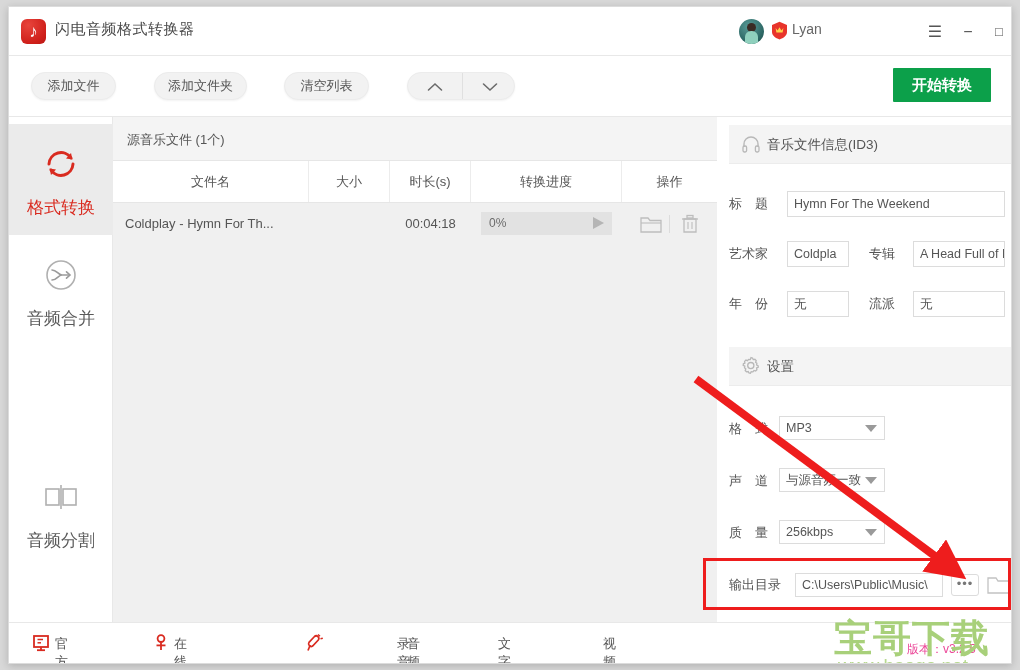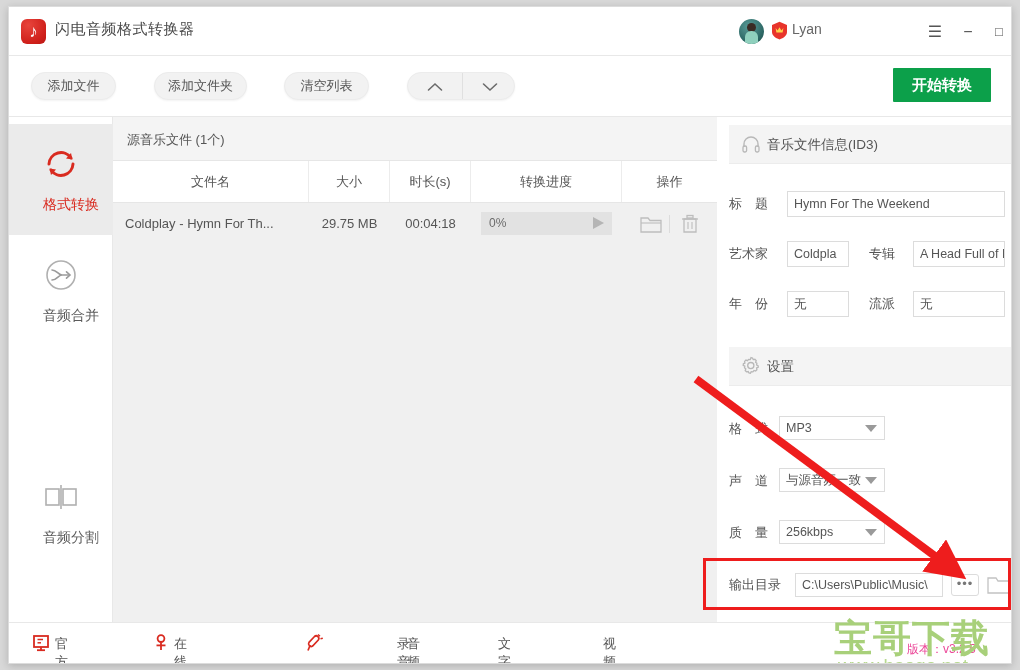--- a/index.html
+++ b/index.html
@@ -98,21 +98,21 @@
   }
   .side-item {
     position:absolute; left:0; width:104px; height:111px; cursor:pointer;
   }
   .side-item .ico {
     position:absolute; left:0; top:20px; width:104px; height:44px;
     text-align:center;
   }
   .side-item .lbl {
     position:absolute; left:0; top:72px; width:104px;
-    text-align:center; font-size:14px; color:#5a5a5a;margin-left:10px;
+    text-align:center; font-size:17px; color:#5a5a5a;
   }
   .side-item.active { background:#ebebeb; }
   .side-item.active .lbl { color:#d92b20; }
 
   
   .filelist {
     position:absolute; left:104px; top:110px; width:604px; height:505px;
     background:#f0f0f0;
   }
   .fl-head {
@@ -328,21 +328,20 @@
     <div class="fl-cols">
       <div class="c c-name">文件名</div>
       <div class="c c-size">大小</div>
       <div class="c c-dur">时长(s)</div>
       <div class="c c-prog">转换进度</div>
       <div class="c c-op" style="border-right:none;">操作</div>
     </div>
 
     <div class="fl-row">
       <div class="c c-name">Coldplay - Hymn For Th...</div>
-      <div class="c c-size">29.75 MB</div>
       <div class="c c-dur">00:04:18</div>
 
       <div class="progress-wrap">
         <div class="pct">0%</div>
         <div class="play"></div>
       </div>
 
       <div class="op-icons">
         <div class="oi folder">
           <svg width="22" height="19" viewBox="0 0 22 19">

